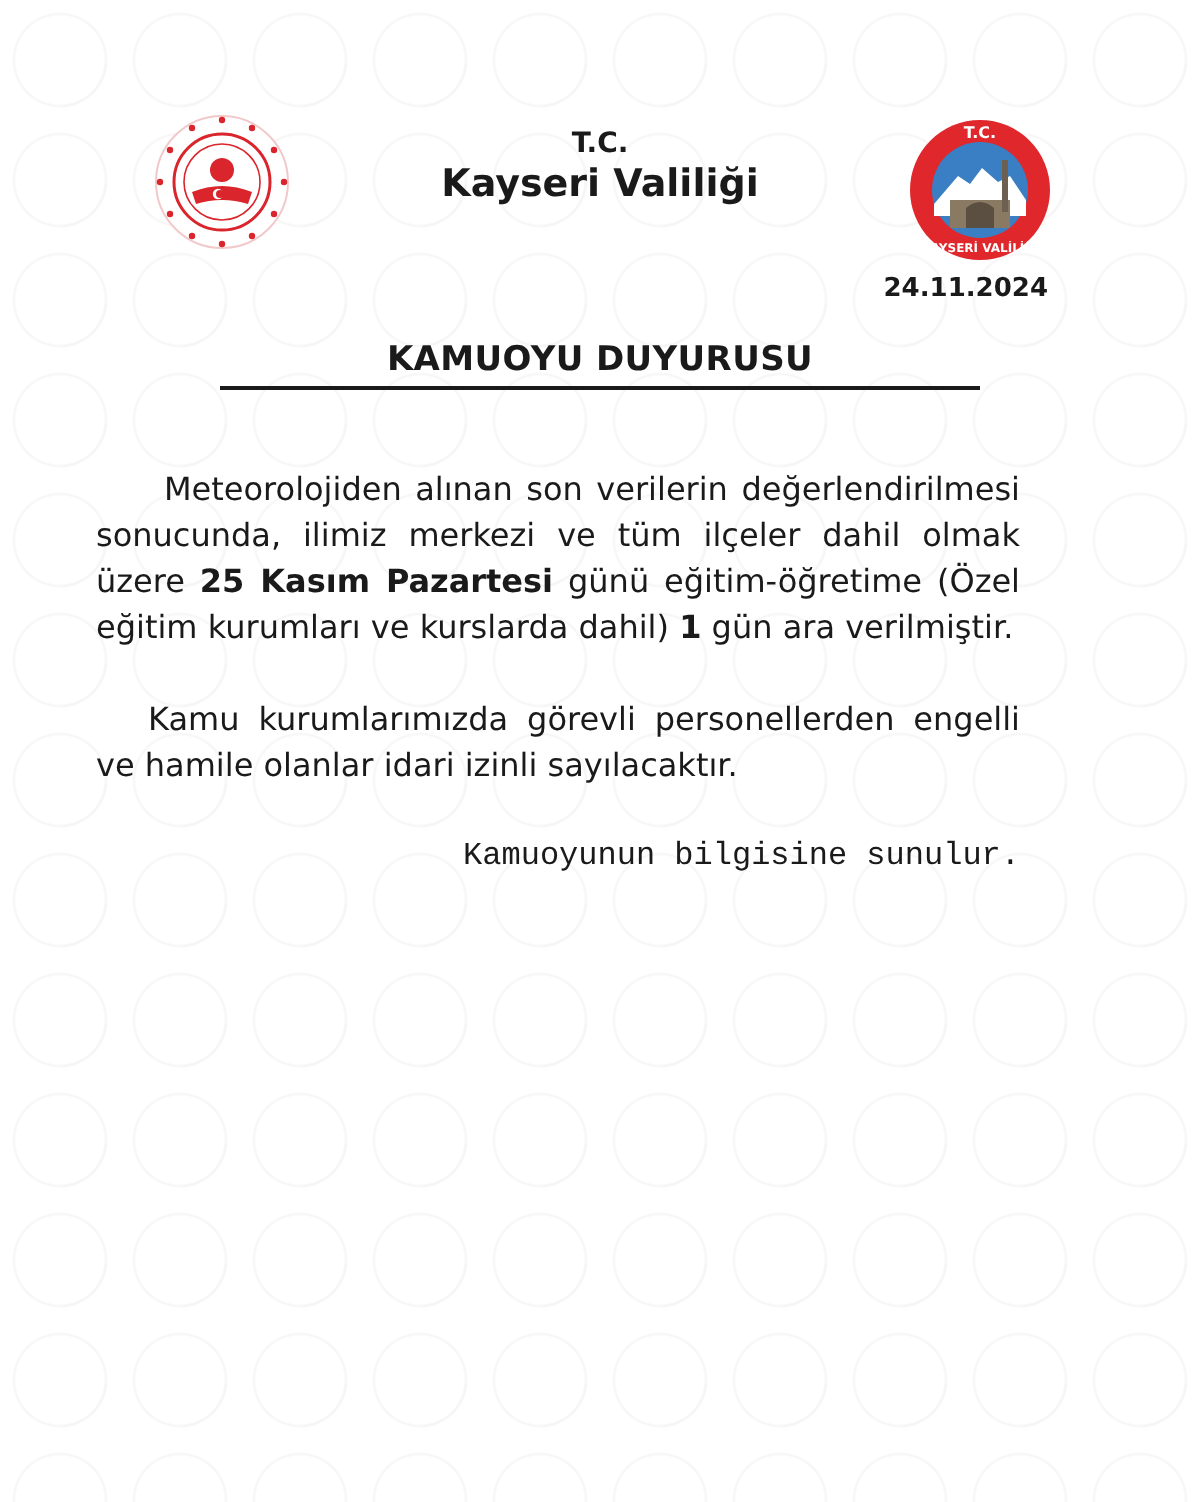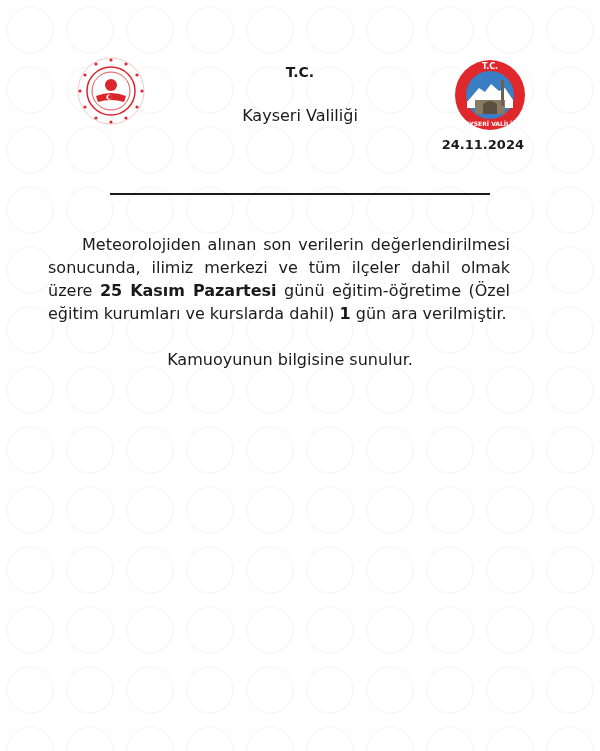--- a/index.html
+++ b/index.html
@@ -24,40 +24,40 @@
   .logo-left {
     position: absolute; left: 76px; top: 56px; width: 70px; height: 70px;
   }
   .logo-right {
     position: absolute; left: 453px; top: 58px; width: 74px; height: 74px;
   }
   .header-block {
     position: absolute; left: 140px; top: 62px; width: 320px; text-align: center;
   }
   .hdr-tc { font-weight: bold; font-size: 14px; line-height: 20px; }
-  .hdr-valilik { font-weight: normal; font-size: 16px; line-height: 20px; margin-top: 24px; }
+  .hdr-valilik { font-weight: bold; font-size: 19px; line-height: 20px; }
   .hdr-dept { font-size: 12.5px; line-height: 20px; margin-top: 1px; }
 
   .date {
     position: absolute; right: 76px; top: 137px; font-size: 13px; font-weight: bold;
   }
   .title {
     position: absolute; left: 0; right: 0; top: 170px; text-align: center;
     font-weight: bold; font-size: 17px; letter-spacing: 0.2px;
   }
   .title-rule {
     position: absolute; left: 110px; width: 380px; top: 193px; height: 2px; background: #1a1a1a;
   }
   .body-text {
     position: absolute; left: 48px; width: 462px; top: 233px;
     font-size: 16px; line-height: 23px; text-align: justify;
   }
   .para { margin: 0 0 23px 0; text-indent: 34px; }
   .para.p2 { text-indent: 26px; }
-  .para.p3 { text-indent: 22px; text-align: center; }
+  .para.p3 { text-indent: 22px; text-align: right; font-family: Liberation Mono, monospace; }
   .b { font-weight: bold; }
 </style>
 </head>
 <body>
 
 <div class="bg-pattern"></div>
 
 <div class="page">
 
   <div class="logo-left">
@@ -99,20 +99,22 @@
       <rect x="22" y="42" width="30" height="14" fill="#8a7a63"></rect>
       <rect x="48" y="22" width="3" height="26" fill="#6e6050"></rect>
       <path d="M30 56 L30 46 Q37 40 44 46 L44 56 Z" fill="#5b4f42"></path>
       <text x="37" y="11" text-anchor="middle" fill="#fff" font-size="8" font-weight="bold" font-family="DejaVu Sans, sans-serif">T.C.</text>
       <text x="37" y="68" text-anchor="middle" fill="#fff" font-size="6" font-weight="bold" font-family="DejaVu Sans, sans-serif">KAYSERİ VALİLİĞİ</text>
     </svg>
   </div>
 
   <div class="date">24.11.2024</div>
 
+  <div class="title">KAMUOYU DUYURUSU</div>
   <div class="title-rule"></div>
 
   <div class="body-text">
     <p class="para p1"><span>Meteorolojiden alınan son verilerin değerlendirilmesi sonucunda, ilimiz merkezi ve tüm ilçeler dahil olmak üzere </span><span class="b">25 Kasım Pazartesi</span><span> günü eğitim-öğretime (Özel eğitim kurumları ve kurslarda dahil) </span><span class="b">1</span><span> gün ara verilmiştir.</span></p>
+    <p class="para p2">Kamu kurumlarımızda görevli personellerden engelli ve hamile olanlar idari izinli sayılacaktır.</p>
     <p class="para p3">Kamuoyunun bilgisine sunulur.</p>
   </div>
 
 </div>
 
 </body></html>

